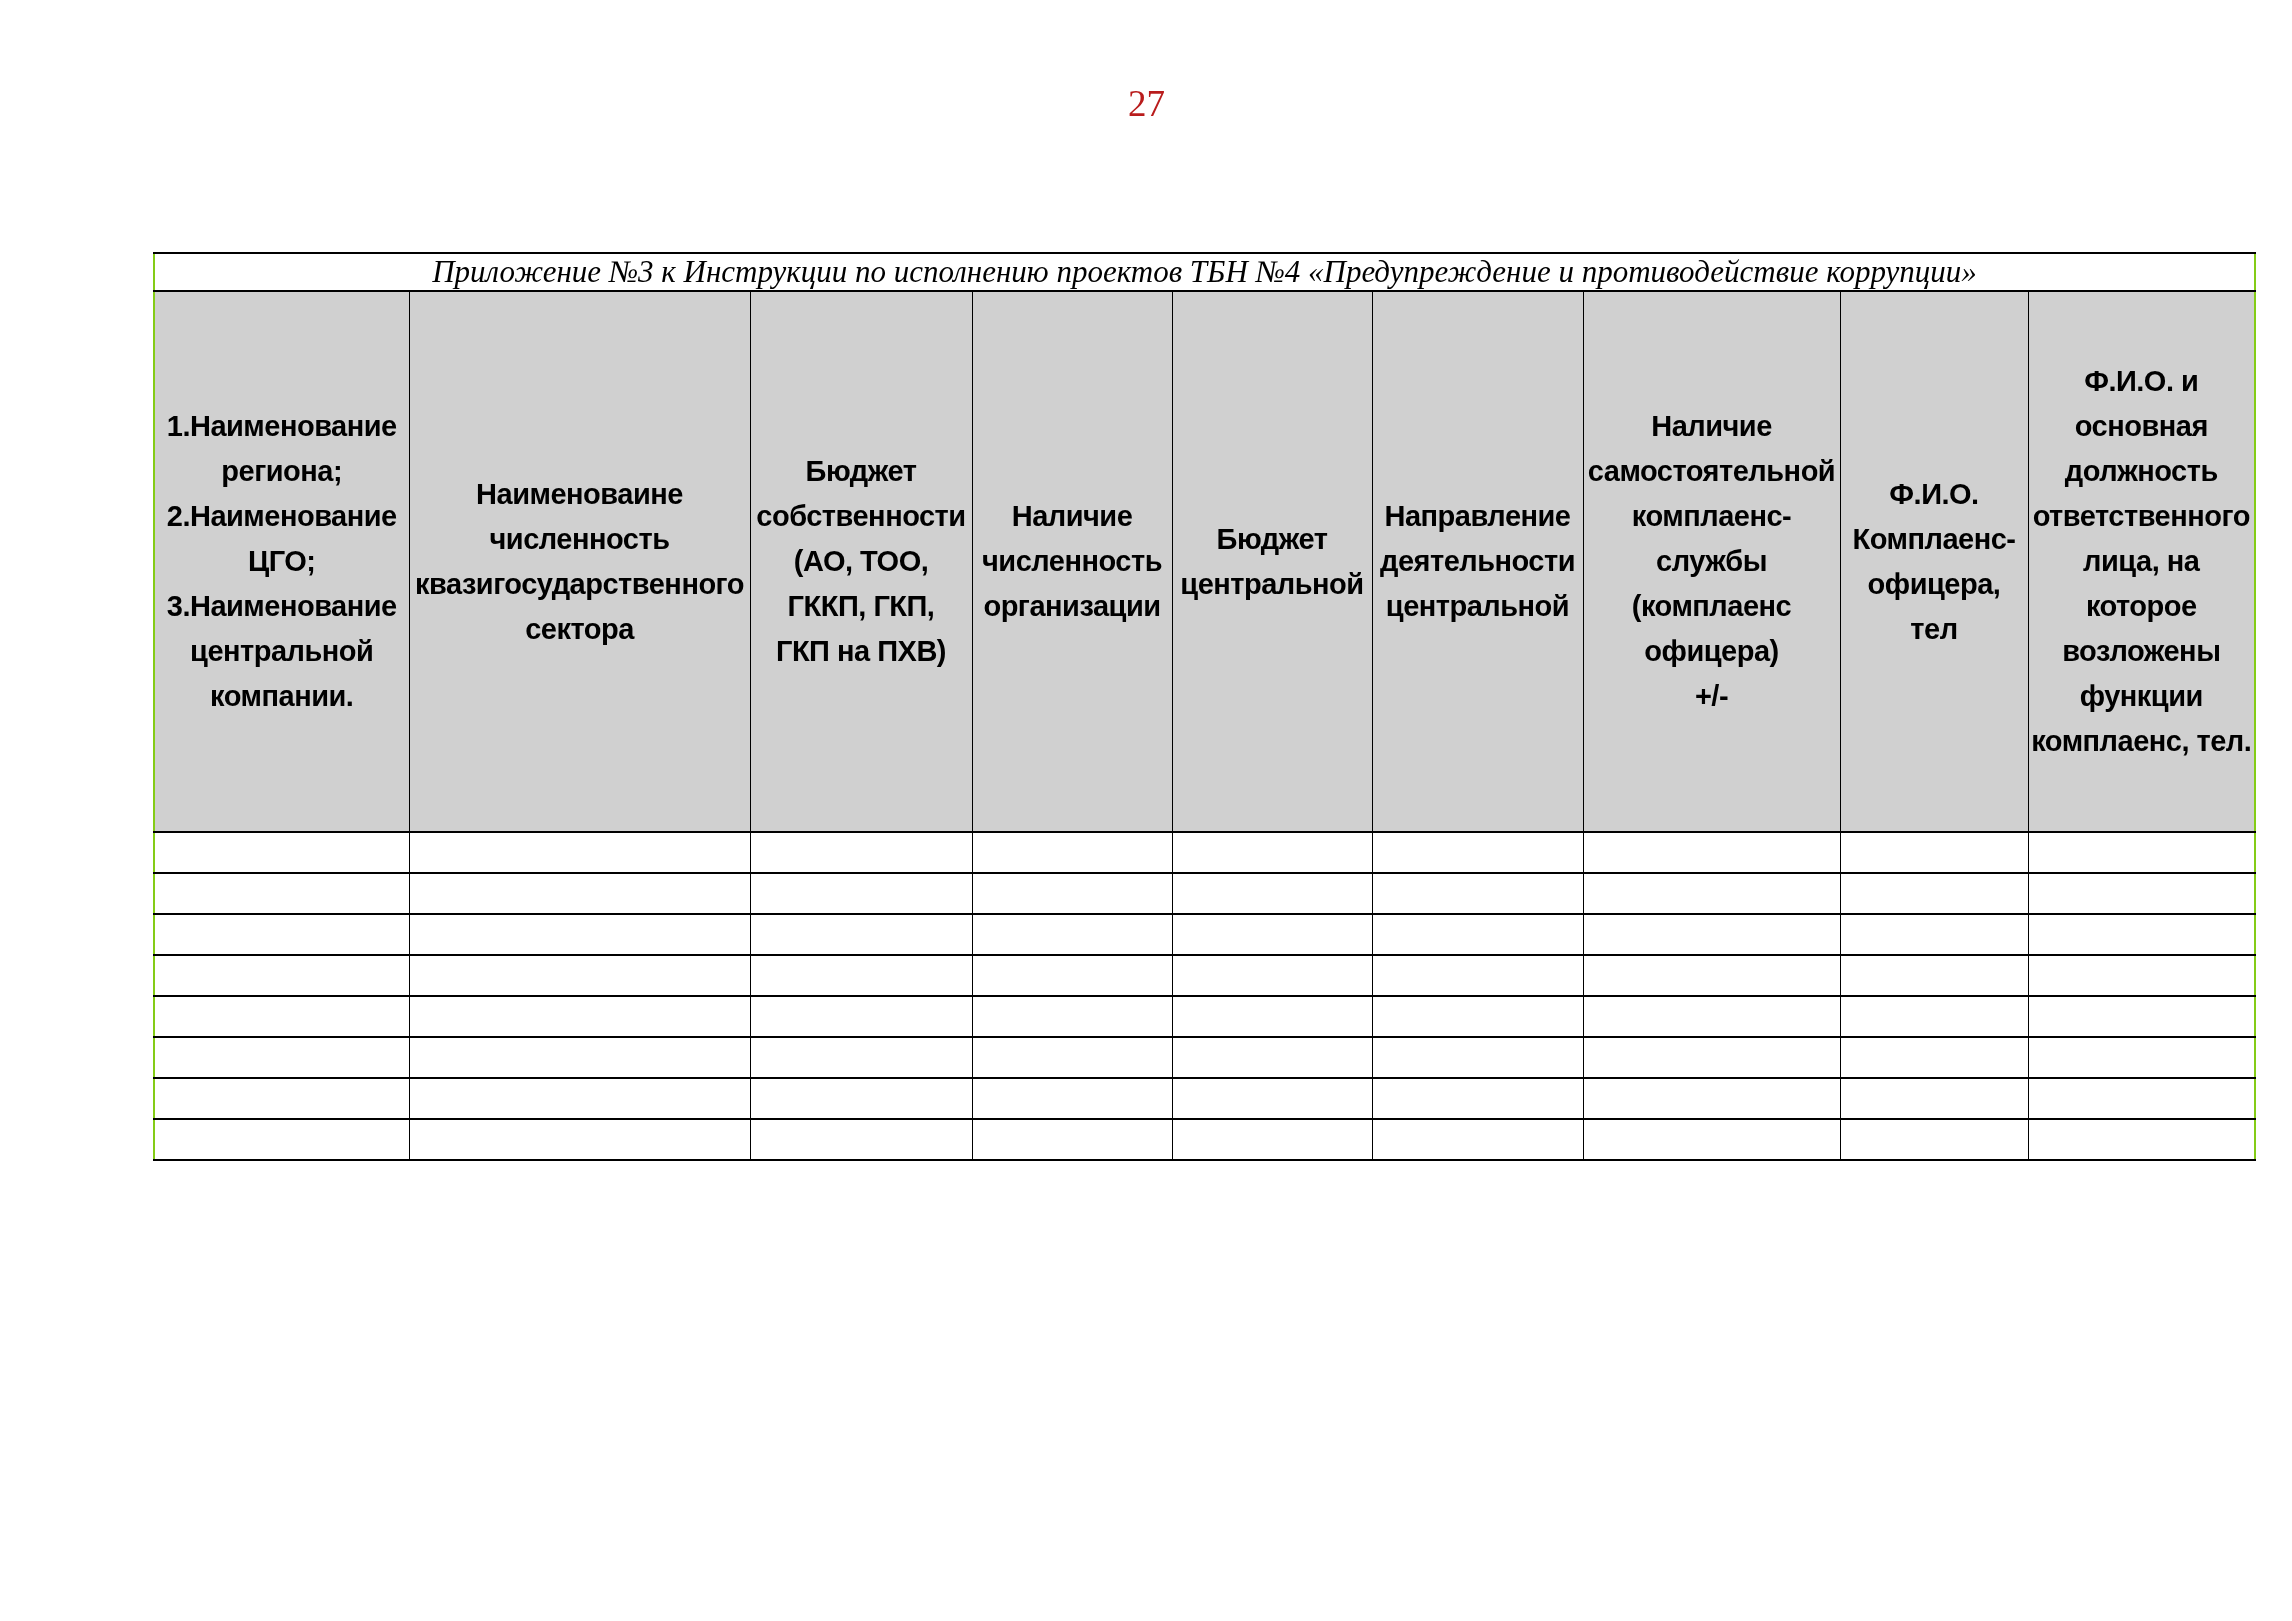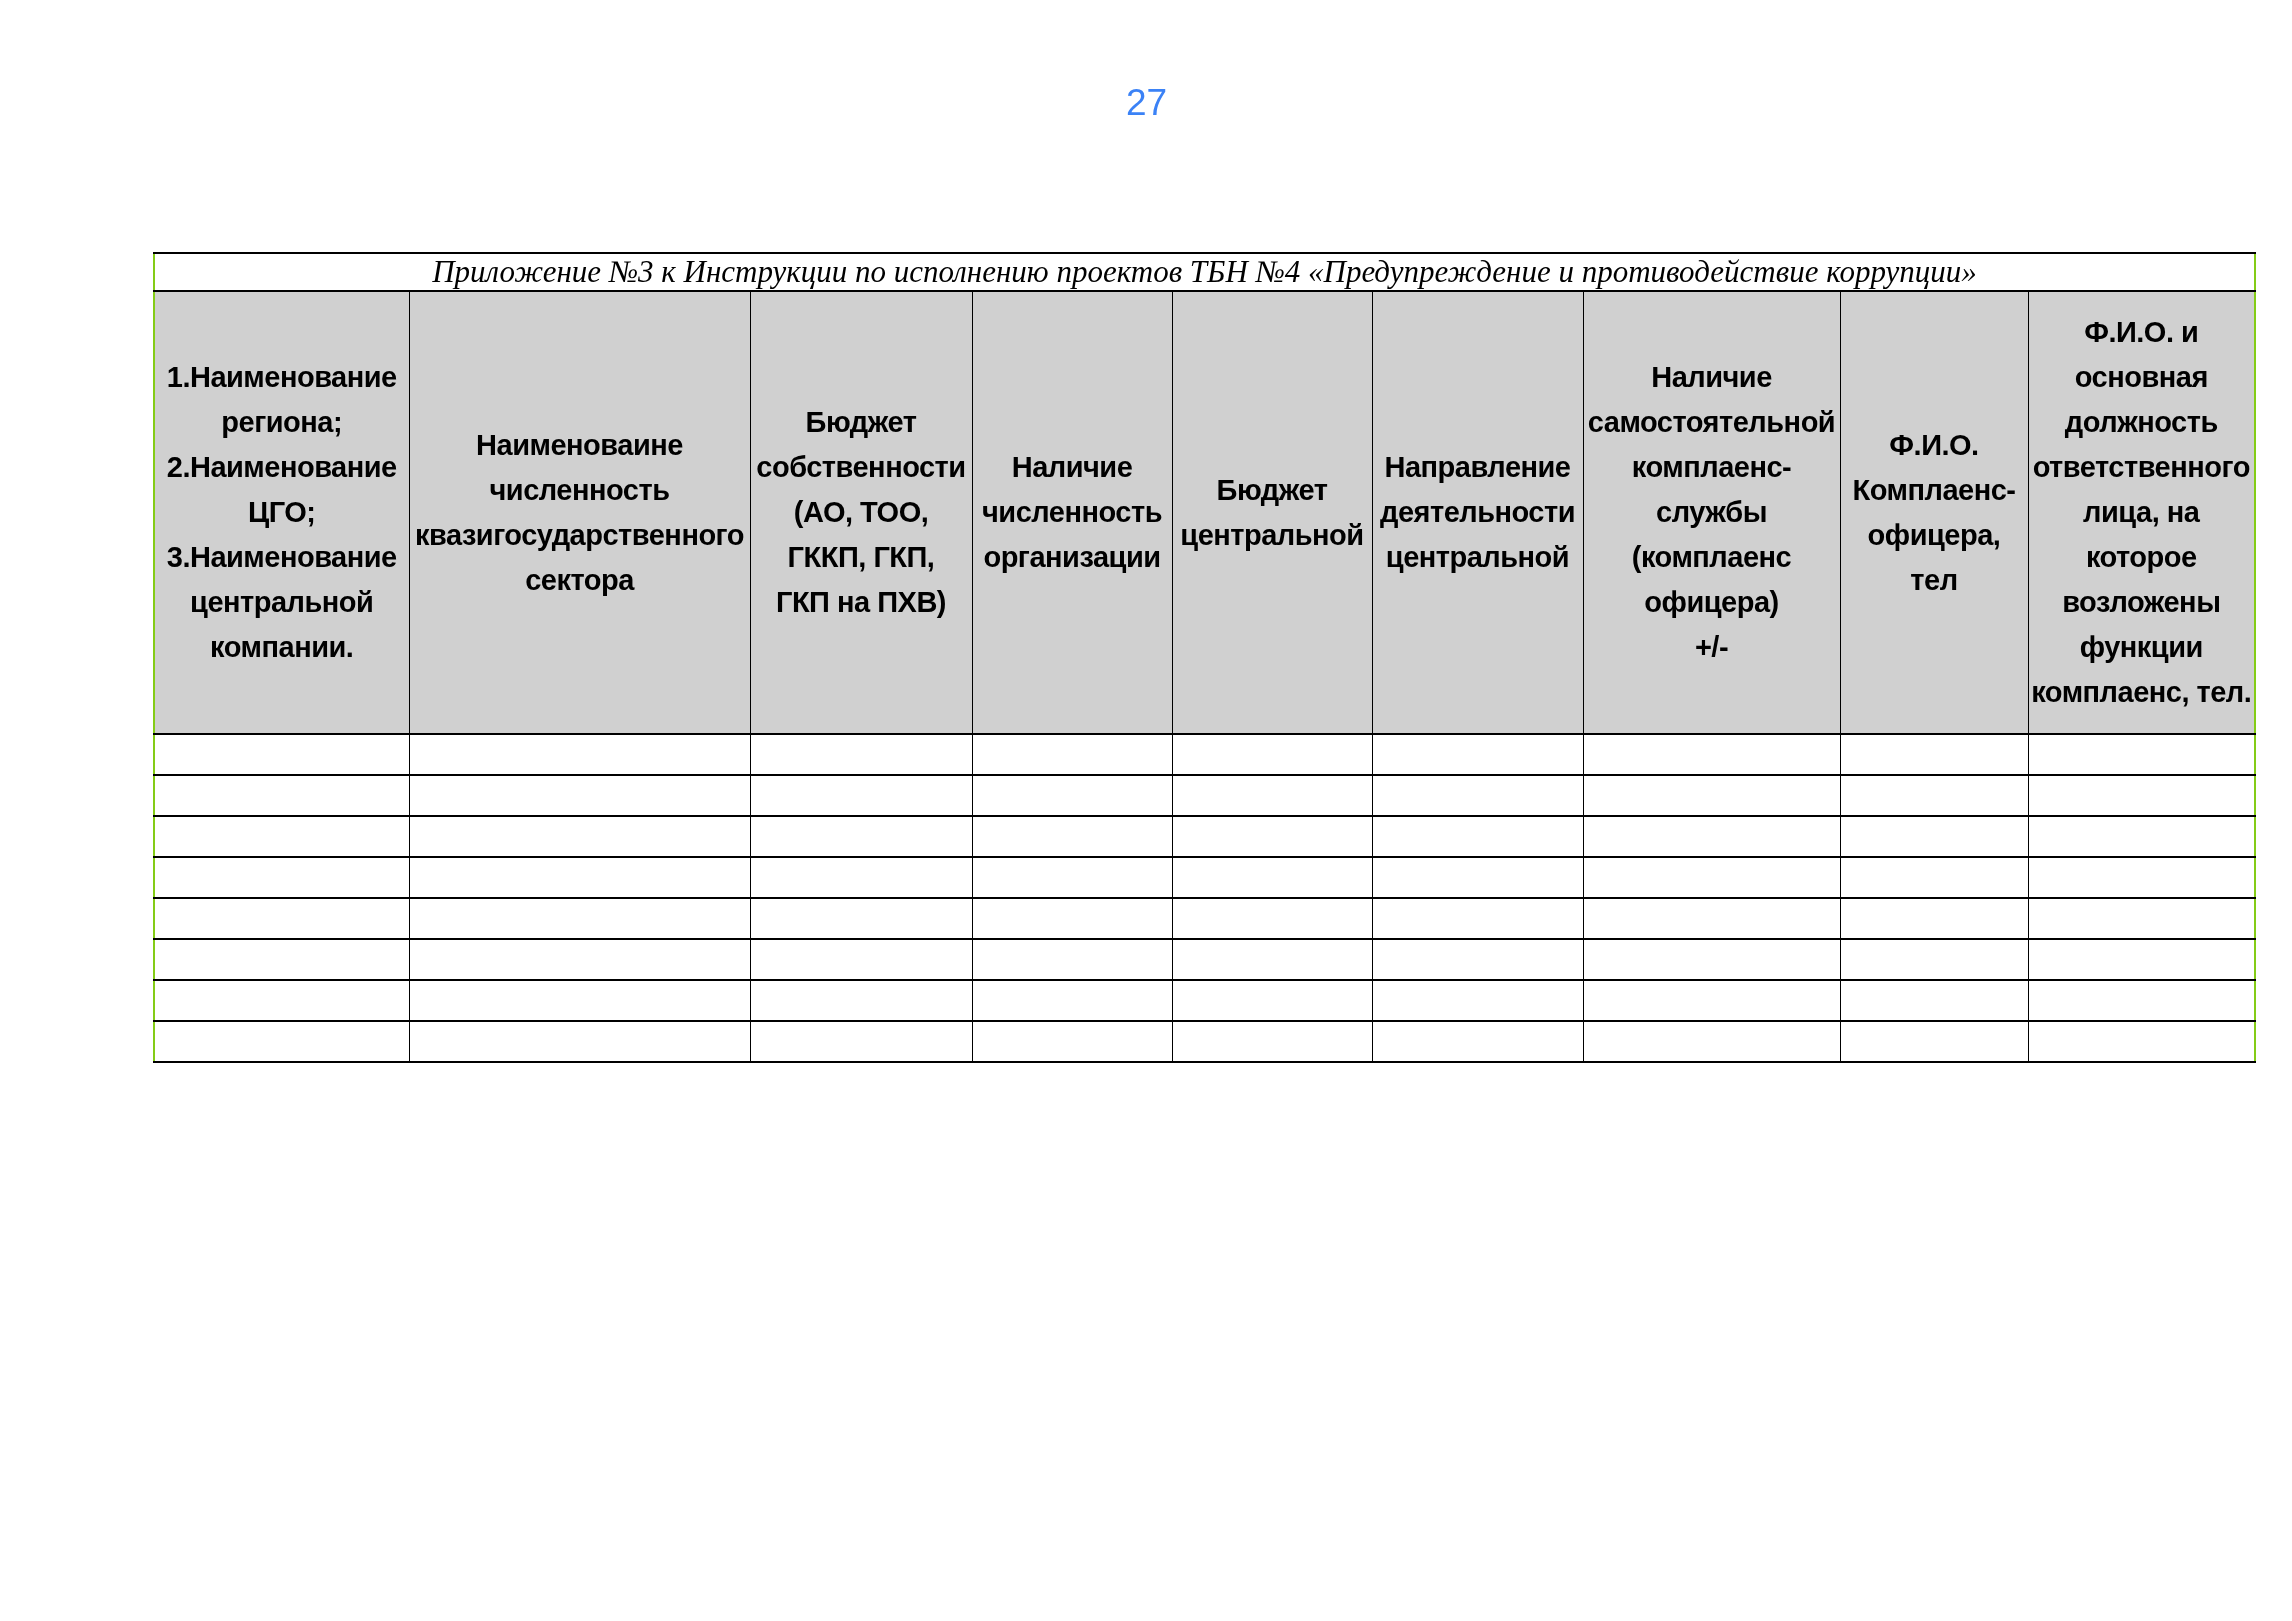--- a/index.html
+++ b/index.html
@@ -11,23 +11,23 @@
     font-family: "Liberation Sans", sans-serif;
     color: #000;
     overflow: hidden;
   }
   .page-number {
     position: absolute;
     top: 82px;
     left: 0;
     width: 100%;
     text-align: center;
-    font-family: Liberation Sans, sans-serif;
+    font-family: Liberation Serif, serif;
     font-size: 37px;
-    color: #3b82f6;
+    color: #b91c1c;
   }
   table.doc-table {
     position: absolute;
     left: 153px;
     top: 252px;
     width: 2101px;
     table-layout: fixed;
     border-collapse: collapse;
     border: 2px solid #84cc16;
   }
@@ -41,21 +41,21 @@
     height: 37px;
     text-align: center;
     vertical-align: middle;
     font-family: "Liberation Serif", serif;
     font-style: italic;
     font-size: 31px;
     white-space: nowrap;
     overflow: visible;
   }
   th.hdr {
-    height: 443px;
+    height: 541px;
     background: var(--header-bg, #d0d0d0);
     vertical-align: middle;
     text-align: center;
     font-family: "Liberation Sans", sans-serif;
     font-weight: 700;
     font-size: 29px;
     line-height: 45px;
     letter-spacing: -0.5px;
     white-space: pre-line;
     padding: 0 5.9px;

